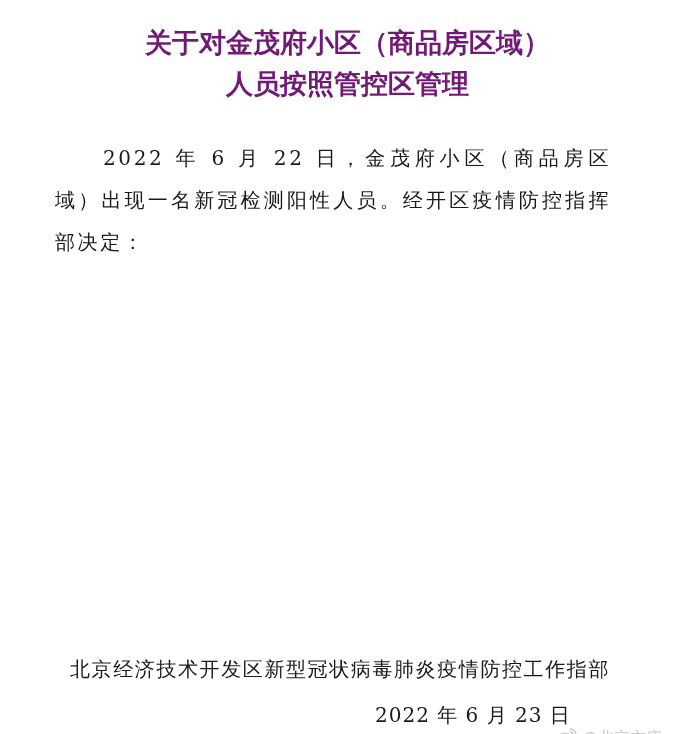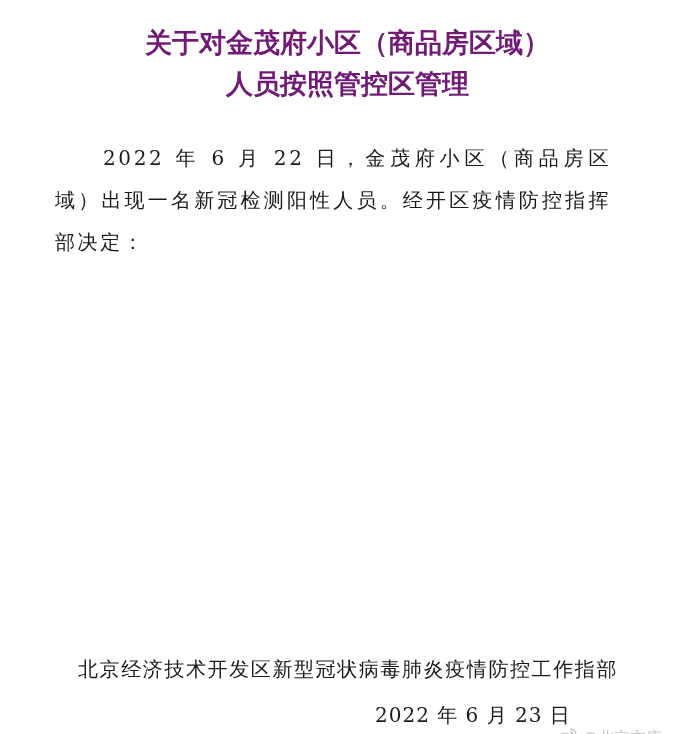--- a/index.html
+++ b/index.html
@@ -17,21 +17,21 @@
   #t1 { top: 25px; }
   #t2 { top: 66px; }
   .body {
     position: absolute; left: 55px; top: 137px; width: 556px;
     font-size: 20px; line-height: 42px; letter-spacing: 2.6px;
     text-align: justify; text-align-last: left;
   }
   .body p { margin: 0; }
   .indent { text-indent: 48px; }
   .sig {
-    position: absolute; left: 78px; top: 656px;
+    position: absolute; left: 70px; top: 656px;
     font-size: 20px; letter-spacing: 1.6px;
   }
   .date {
     position: absolute; left: 375px; top: 702px;
     font-size: 20px; letter-spacing: 1px;
   }
   .watermark {
     position: absolute; left: 555px; top: 702px;
     display: flex; align-items: center; gap: 3px;
     color: #c9c9c9; font-family: "DejaVu Sans", sans-serif; font-size: 16px; margin-top: 24px;

